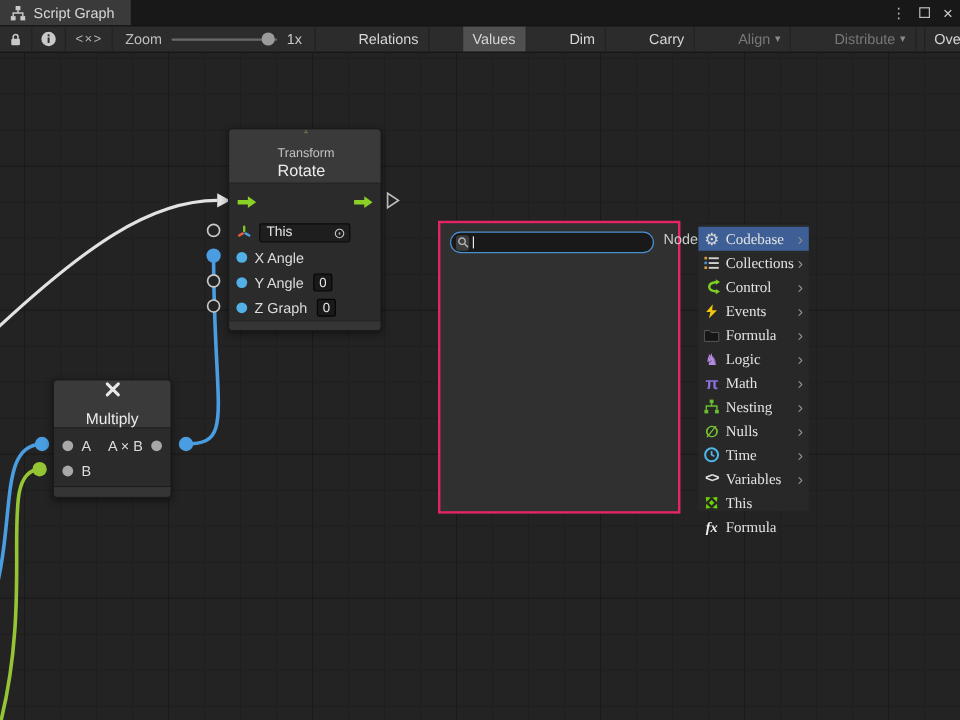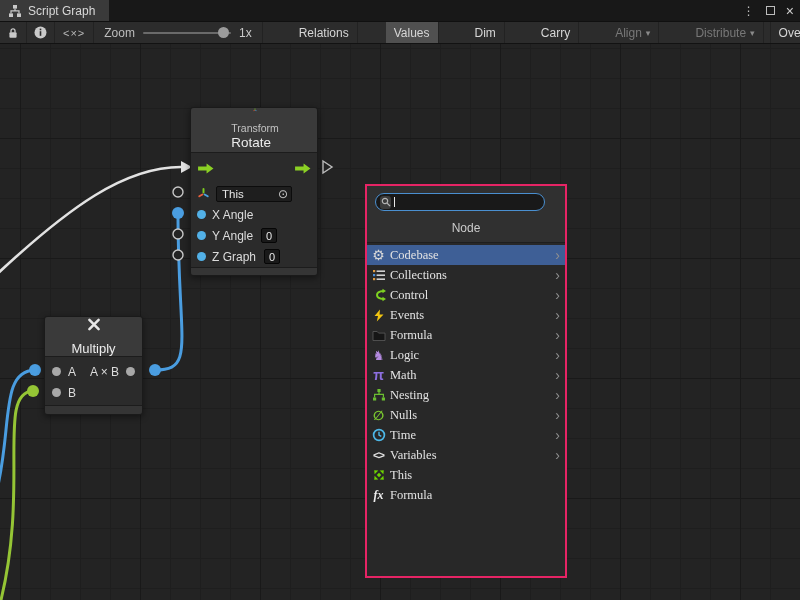--- a/index.html
+++ b/index.html
@@ -70,22 +70,22 @@
   .multiply-node { left:44px; top:272px; width:99px; }
   .multiply-node .node-header { height:40px; padding:0 8px; gap:9px; }
   .mul-title { color:#ececec; font-size:13px; }
   .multiply-node .node-body { padding:4px 0 2px; }
   .mrow { height:21px; display:flex; align-items:center; padding:0 7px; gap:7px; }
   .gdot { width:9px; height:9px; border-radius:50%; background:#a8a8a8; flex:0 0 auto; }
   .mout { margin-left:auto; display:flex; align-items:center; gap:7px; }
   .multiply-node .node-footer { height:9px; }
 
   
-  .finder { position:absolute; left:365px; top:140px; width:202px; height:394px;
-    border:2px solid #e62465; background:#303030; display:flex; flex-direction:column; }
+  .finder { position:absolute; left:365px; top:140px; width:202px; height:244px;
+    border:2px solid #e62465; background:#303030; display:flex; flex-direction:row; }
   .finder-top { padding:7px 8px 4px; }
   .searchbox { display:flex; align-items:center; width:170px; height:18px; background:#191919;
     border:1px solid #4a8fd0; border-radius:9px; padding:0 4px; gap:3px; }
   .mag-chip { width:15px; height:13px; background:#3c3c3c; border-radius:3px; display:flex; align-items:center; justify-content:center; }
   .search-input { flex:1; background:transparent; border:none; outline:none; color:#e8e8e8; font-size:11px; height:14px; padding:0; }
   .caret-line { width:1px; height:10px; background:#e8e8e8; margin-left:-68px; }
   .finder-header { text-align:center; color:#cbcbcb; font-size:12px; padding:6px 0 7px; }
   .finder-list { flex:1; background:#282828; border-top:1px solid #1e1e1e; padding:2px 0 0; }
   .fitem { height:20px; display:flex; align-items:center; padding:0 5px 0 3px; gap:3px; }
   .fitem.selected { background:#3e5f96; }

